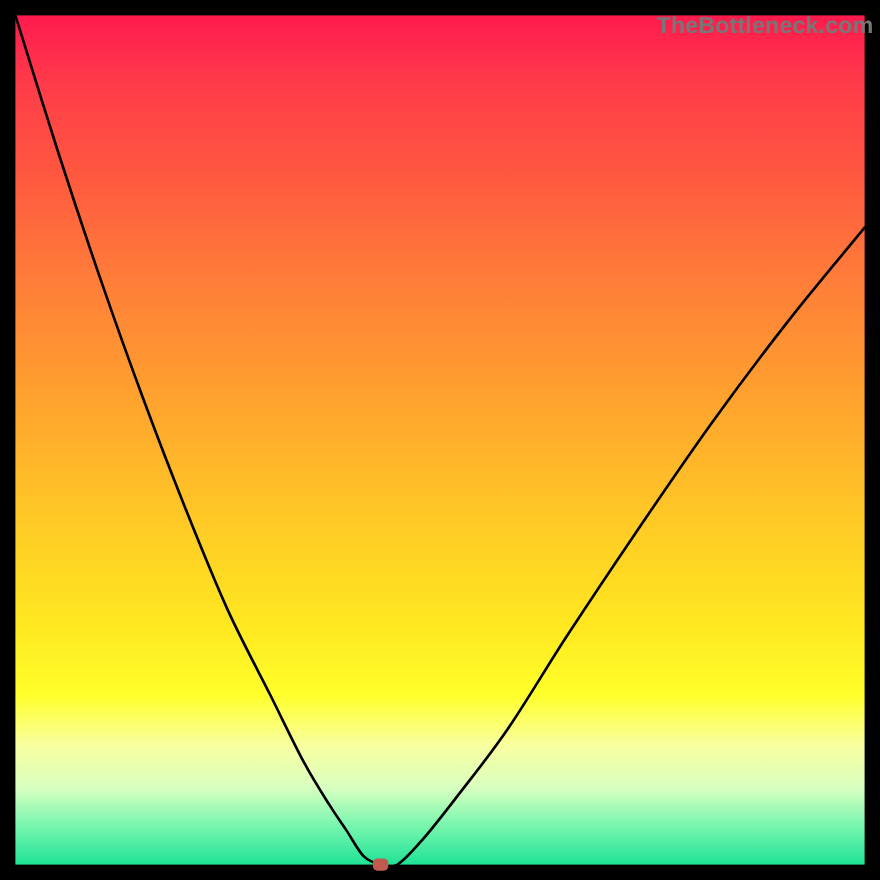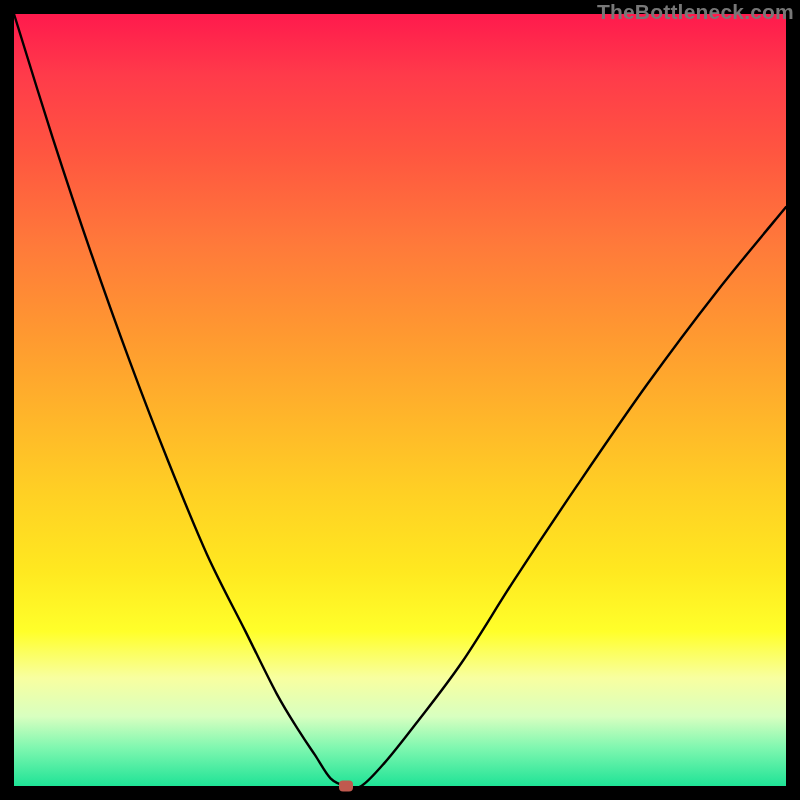--- a/index.html
+++ b/index.html
@@ -42,21 +42,21 @@
   .marker {
     position: absolute;
     width: 14px;
     height: 11px;
     background: #c0594e;
     border-radius: 4px;
     transform: translate(-50%, -50%);
   }
   .watermark {
     position: absolute;
-    top: 0px;
+    top: 12px;
     right: 6px;
     font-family: Arial, Helvetica, sans-serif;
     font-size: 21px;
     font-weight: 600;
     color: #777;
     letter-spacing: 0.2px;
   }
 </style>
 </head>
 <body>

